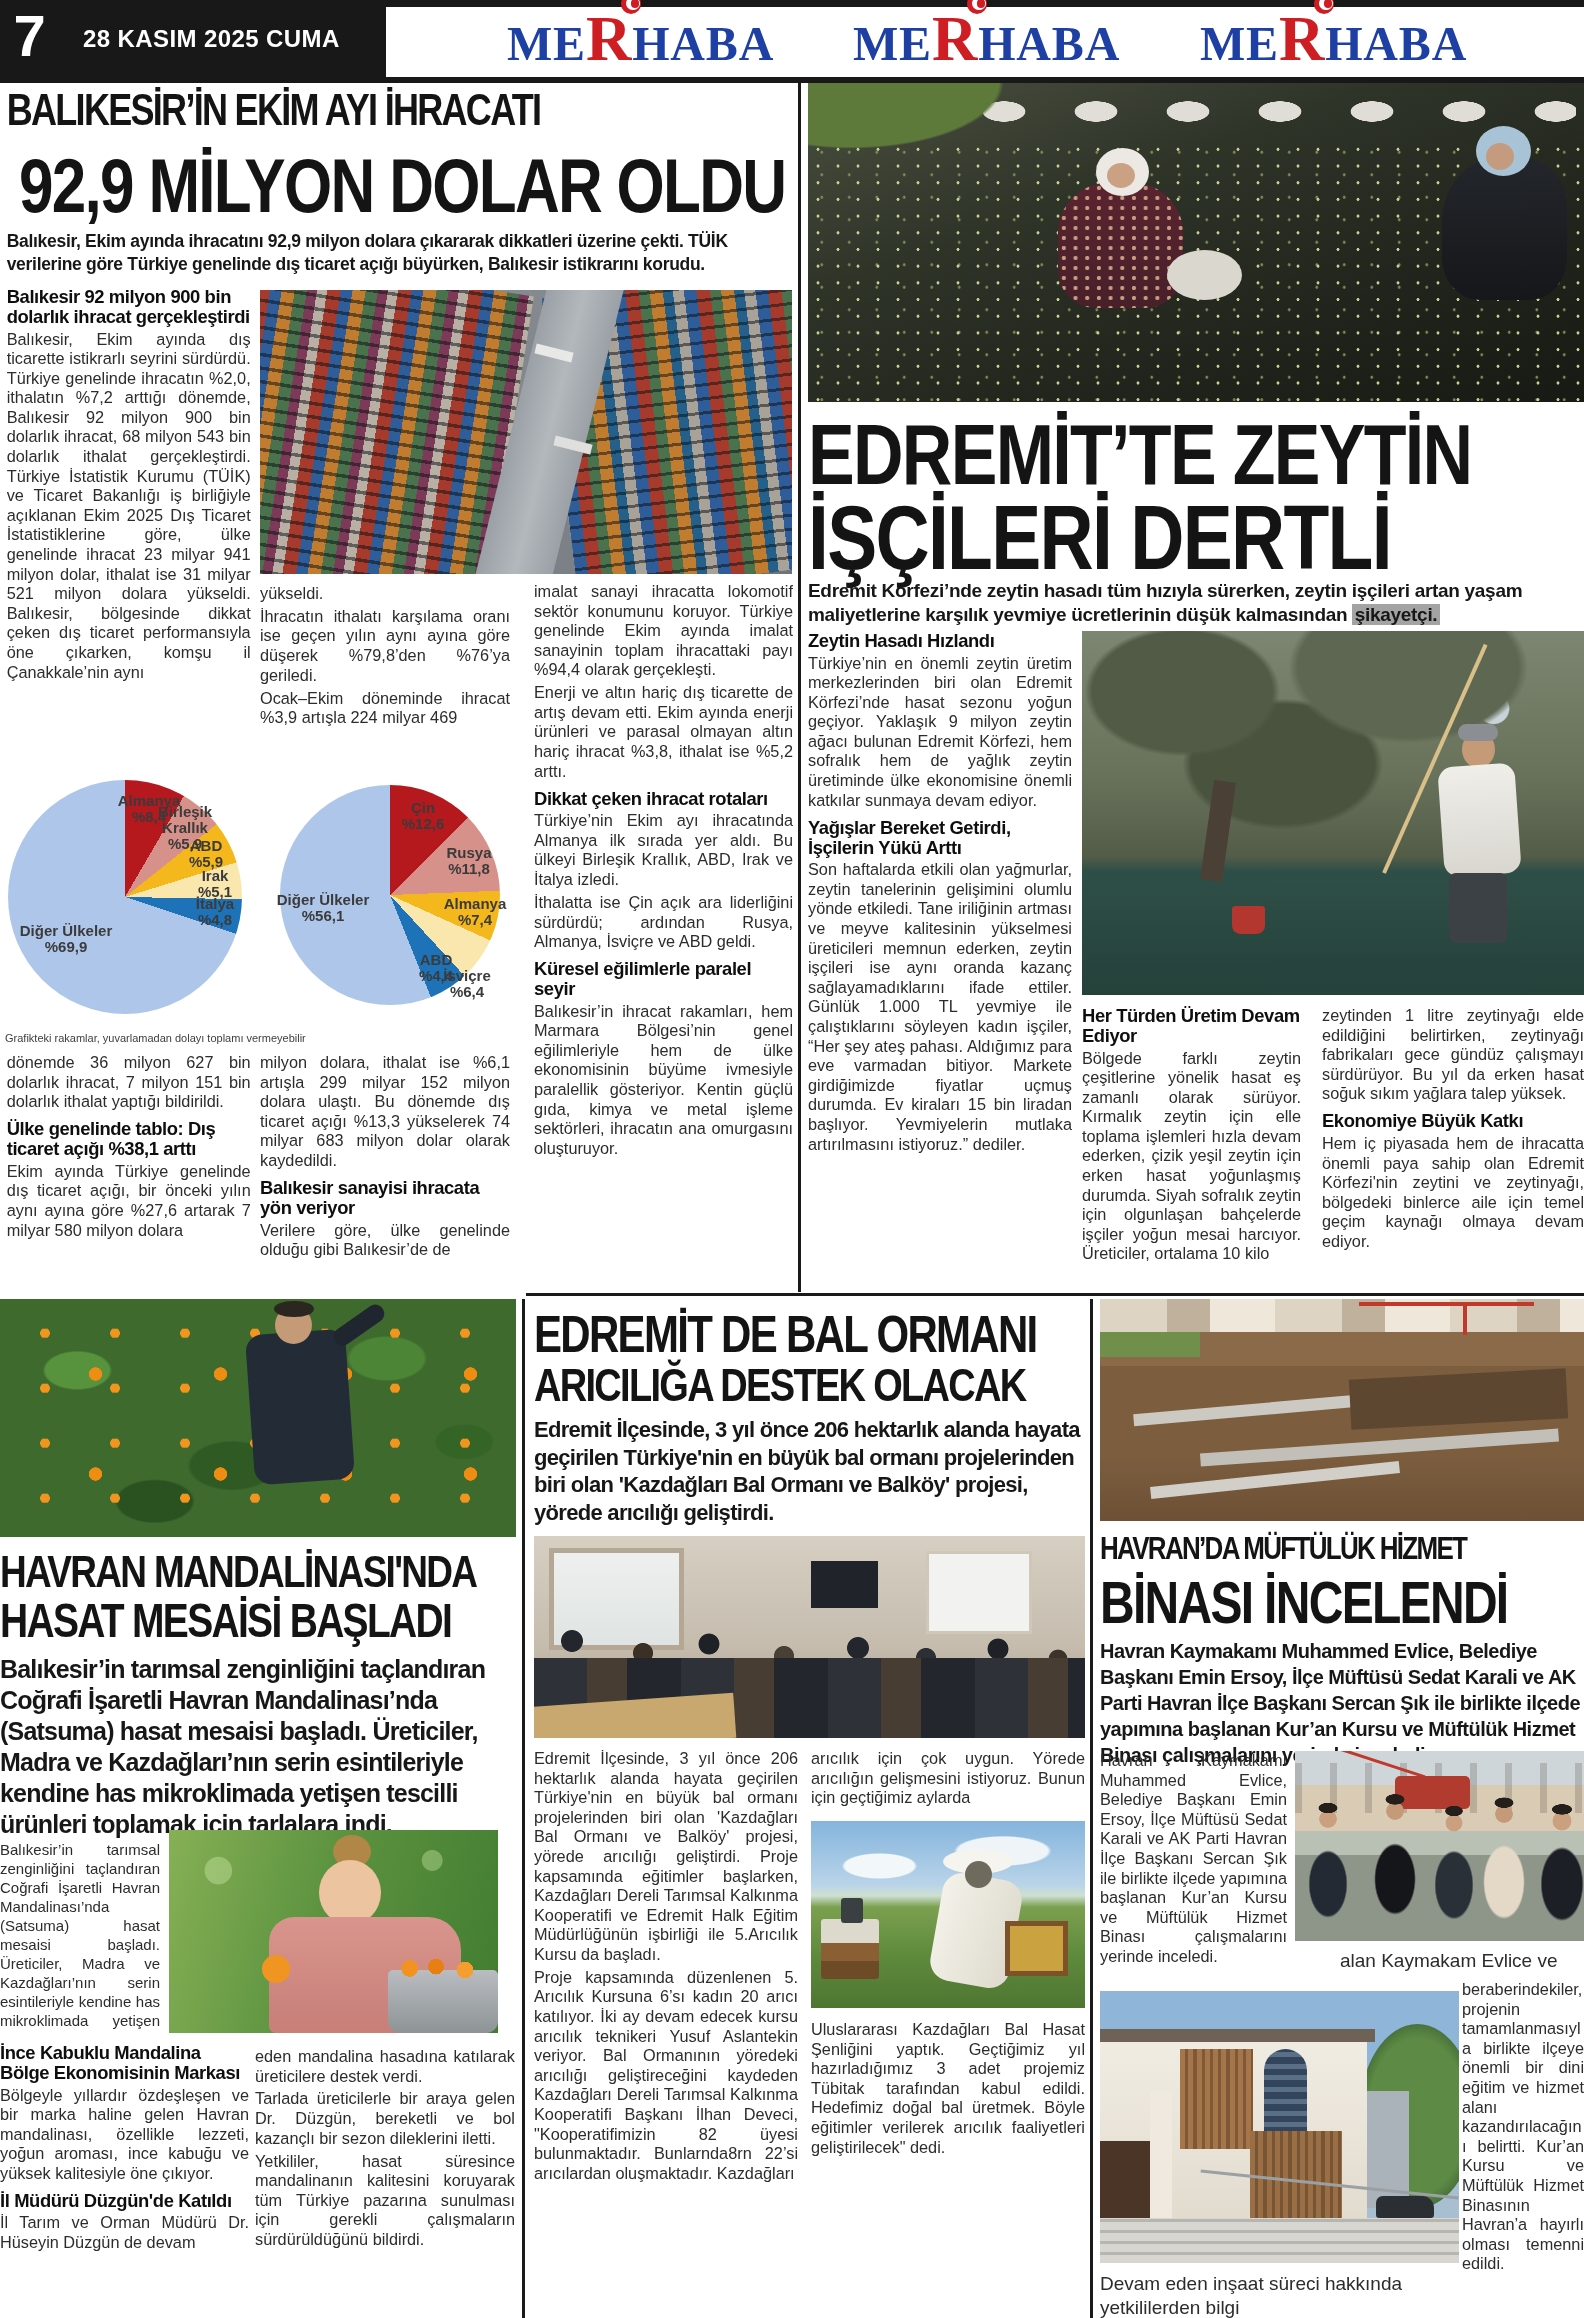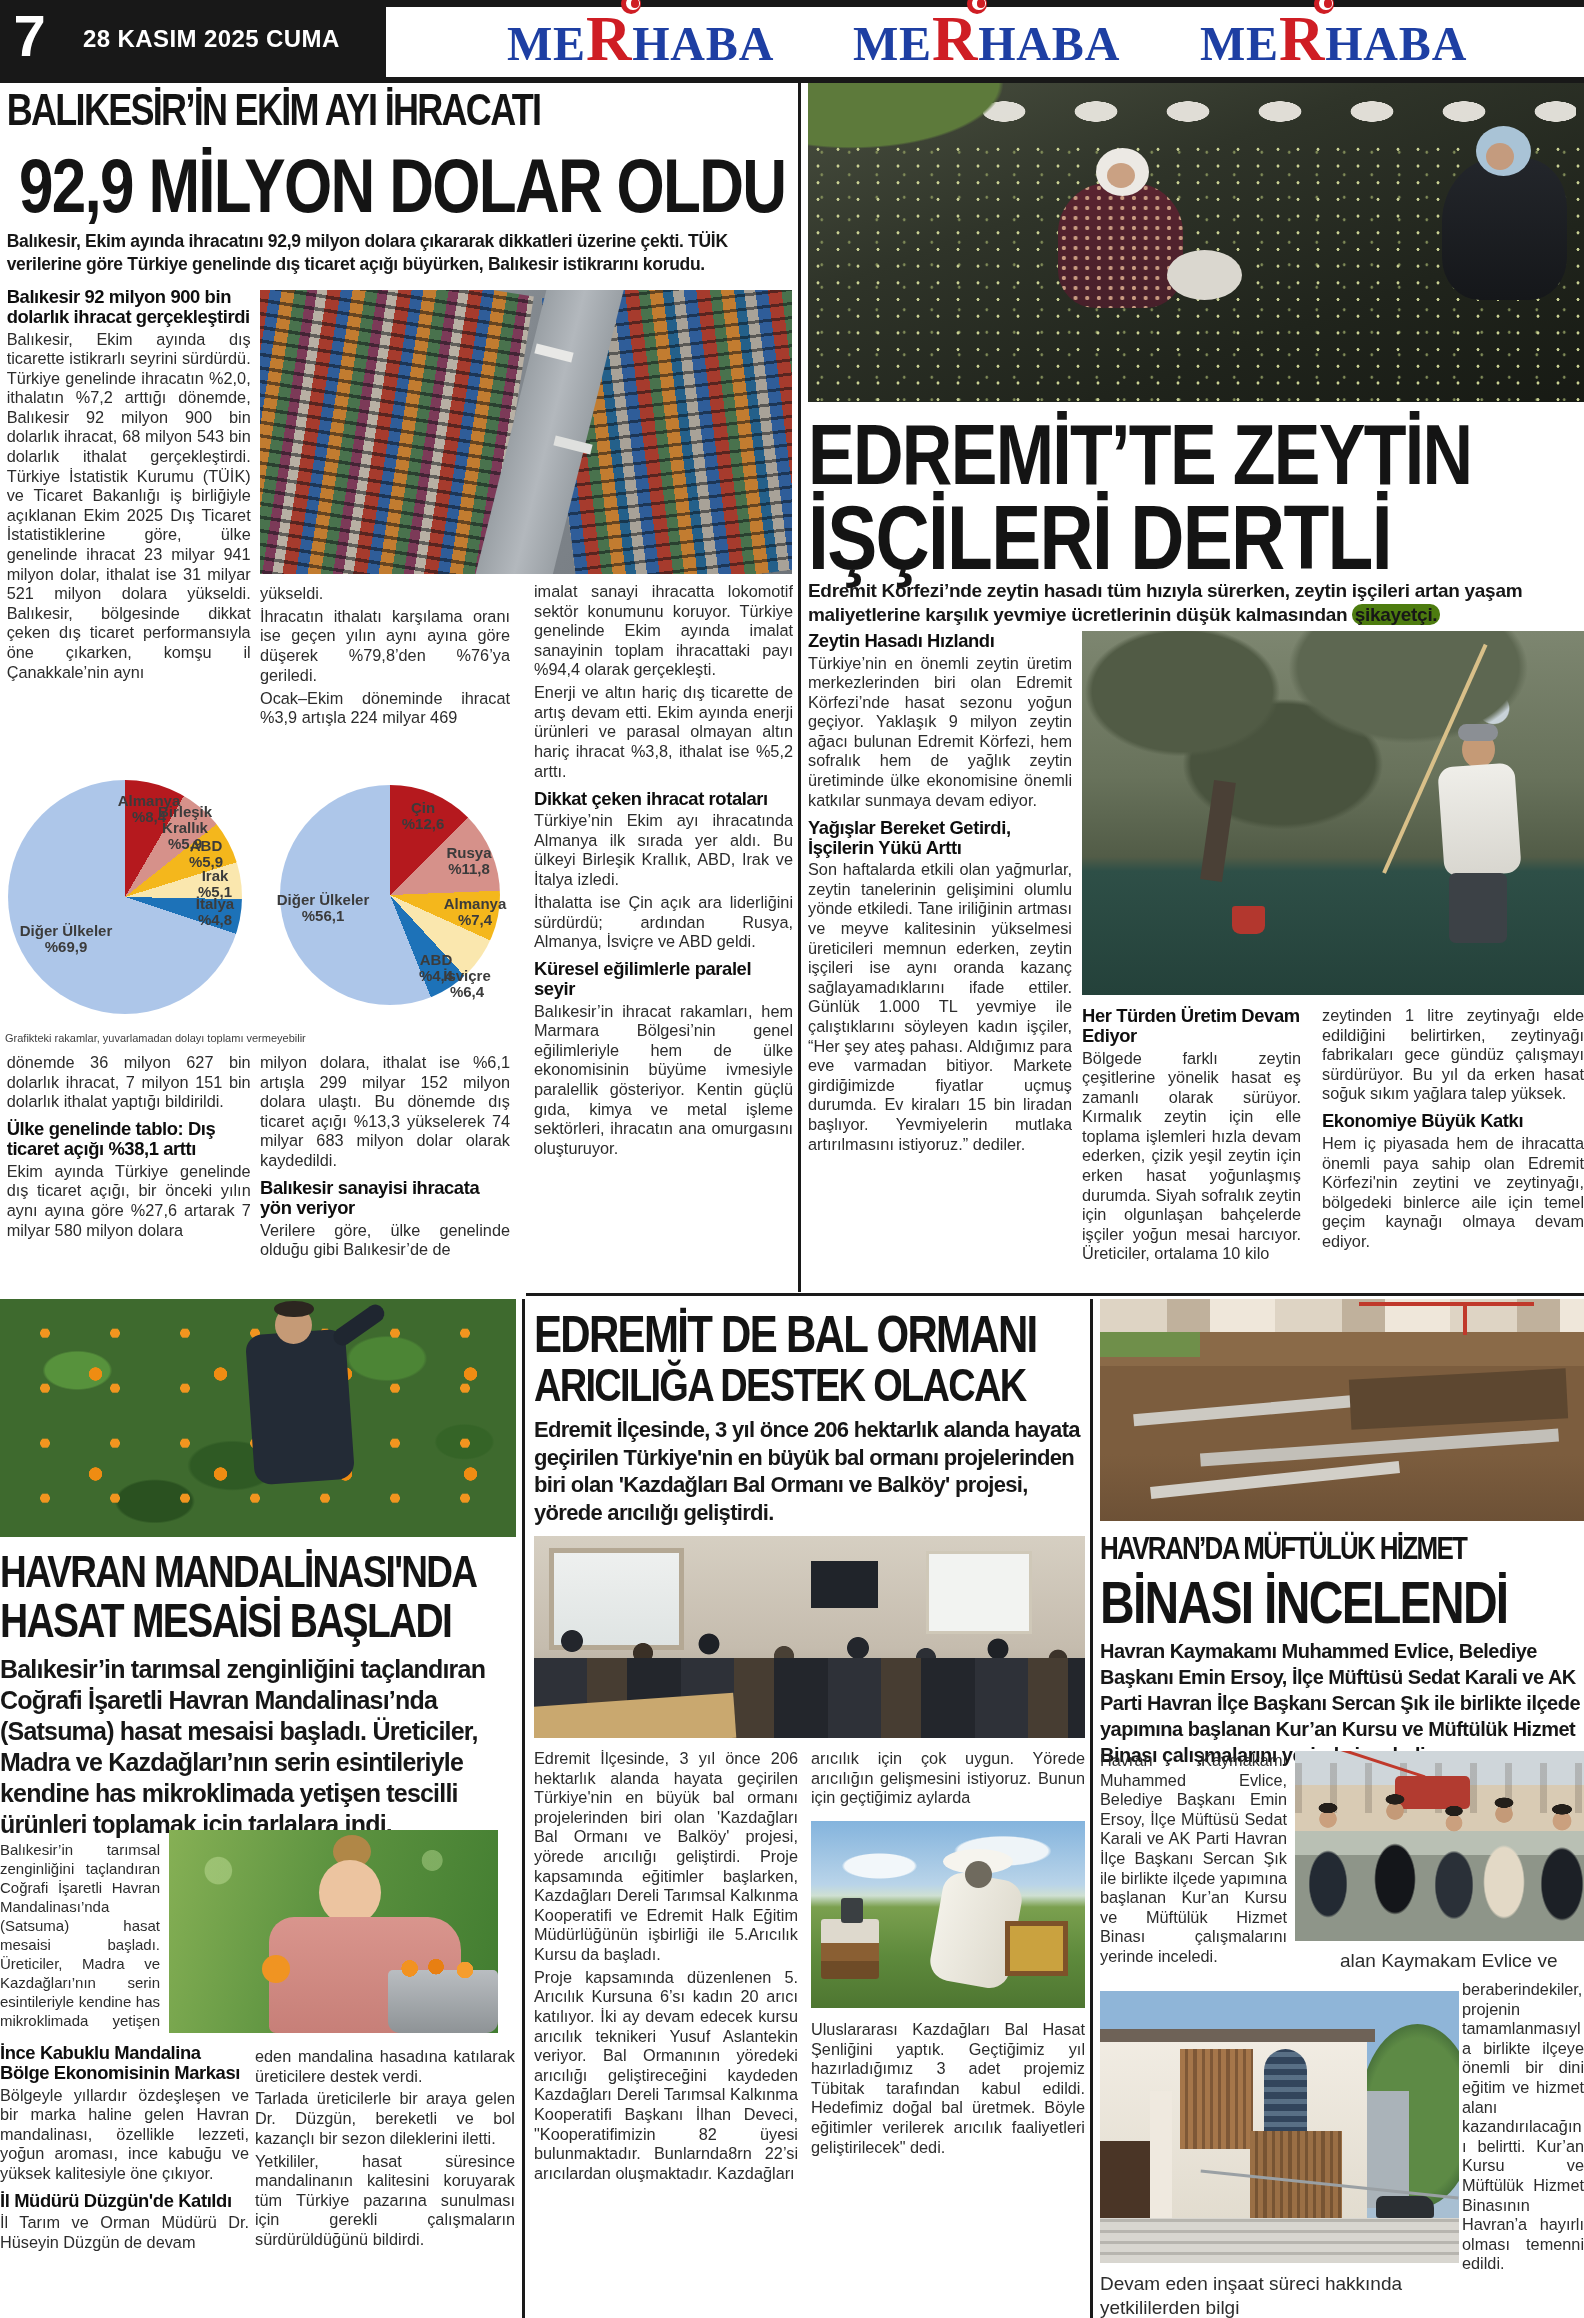--- a/index.html
+++ b/index.html
@@ -10,21 +10,21 @@
   .vrule{position:absolute;width:2.5px;background:#1a1a1a;}
   .hrule{position:absolute;height:2.5px;background:#1a1a1a;}
   .headline{position:absolute;font-weight:900;color:#141414;letter-spacing:-1.7px;line-height:1;white-space:nowrap;}
   .cond{display:inline-block;transform:scaleY(1.22);transform-origin:0 0;}
   .lead{position:absolute;font-weight:bold;color:#171717;letter-spacing:-0.3px;}
   .bcol{position:absolute;font-size:16.3px;line-height:19.6px;color:#2c2c2c;text-align:justify;overflow:hidden;}
   .bcol p{margin:0 0 3.3px;}
   .bcol .ch{font-weight:bold;color:#0e0e0e;font-size:18.4px;line-height:20px;text-align:left;
             letter-spacing:-0.4px;margin:7.5px 0 2.5px;}
   .bcol .ch.first{margin-top:0;}
-  .hl{background:#4d7c0f;padding:0 2.5px;border-radius:10px;}
+  .hl{background:#a3a3a3;padding:0 2.5px;}
   .note{position:absolute;font-size:11px;color:#3e3e3e;white-space:nowrap;}
   .pie{position:absolute;}
   .pie-disk{position:absolute;border-radius:50%;}
   .pie-label{position:absolute;transform:translate(-50%,-50%);text-align:center;font-weight:bold;
              font-size:15px;line-height:16px;color:#3b3b3b;max-width:98px;}
   .mast{position:absolute;font-family:"Liberation Serif",serif;font-weight:bold;color:#1e3fa3;
         font-size:48px;letter-spacing:0.8px;white-space:nowrap;line-height:65px;}
   .mast .mr{color:#cf1d24;font-size:63px;position:relative;}
   .mast .emb{position:absolute;top:-10px;right:-8.3px;width:20px;height:20px;border-radius:50%;background:#cf1d24;}
   .mast .emb::after{content:"";position:absolute;left:5.8px;top:3.3px;width:13.4px;height:13.4px;border-radius:50%;background:#ffffff;}

